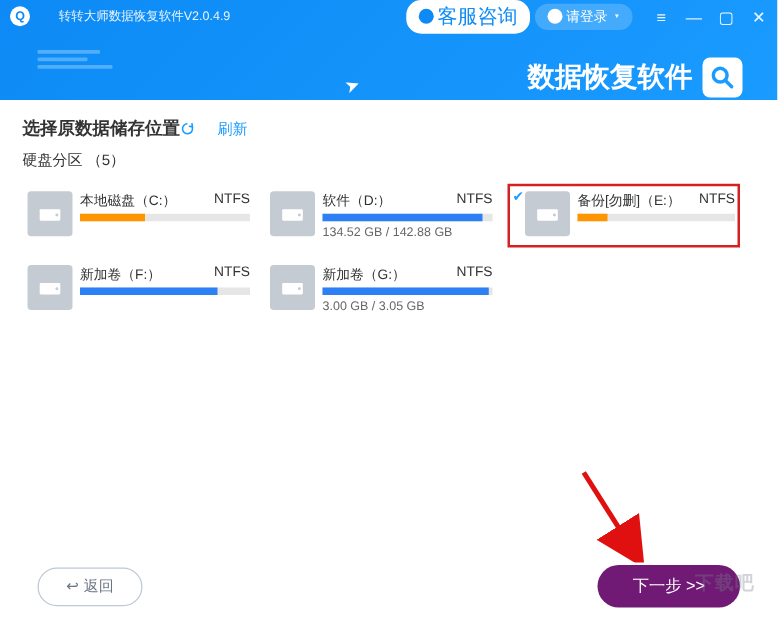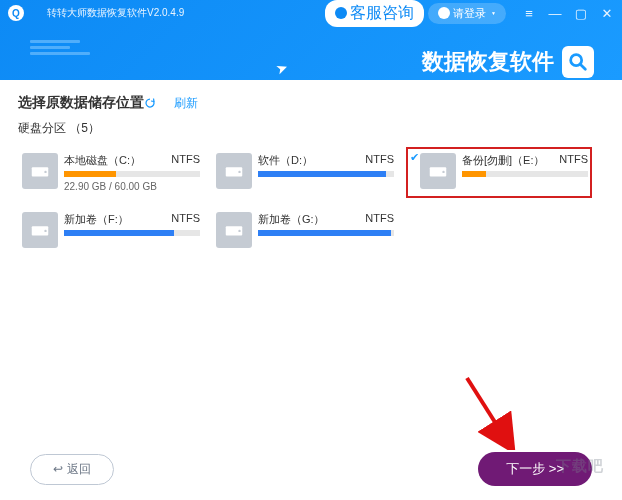--- a/index.html
+++ b/index.html
@@ -127,38 +127,38 @@
           </svg>
         </div>
         <div class="partition-body">
           <div class="partition-top">
             <span class="ellipsis">本地磁盘（C:）</span>
             <span>NTFS</span>
           </div>
           <div class="progress">
             <div class="progress-fill orange" style="width:38%"></div>
           </div>
-          <div class="partition-size">22.90 GB / 60.00 GB</div>
         </div>
       </div>
       <div class="partition">
         <div class="drive-icon">
           <svg viewBox="0 0 24 24">
             <rect x="3" y="8" width="18" height="10" rx="1" fill="#fff"></rect>
             <circle cx="18" cy="13" r="1.3" fill="#c5cbd3"></circle>
           </svg>
         </div>
         <div class="partition-body">
           <div class="partition-top">
             <span class="ellipsis">软件（D:）</span>
             <span>NTFS</span>
           </div>
           <div class="progress">
             <div class="progress-fill blue" style="width:94%"></div>
           </div>
+          <div class="partition-size">134.52 GB / 142.88 GB</div>
         </div>
       </div>
       <div class="partition selected">
         <span class="selected-check">✔</span>
         <div class="drive-icon">
           <svg viewBox="0 0 24 24">
             <rect x="3" y="8" width="18" height="10" rx="1" fill="#fff"></rect>
             <circle cx="18" cy="13" r="1.3" fill="#c5cbd3"></circle>
           </svg>
         </div>
@@ -197,20 +197,21 @@
           </svg>
         </div>
         <div class="partition-body">
           <div class="partition-top">
             <span class="ellipsis">新加卷（G:）</span>
             <span>NTFS</span>
           </div>
           <div class="progress">
             <div class="progress-fill blue" style="width:98%"></div>
           </div>
+          <div class="partition-size">3.00 GB / 3.05 GB</div>
         </div>
       </div>
     </div>
 </div>
 
 <svg class="red-arrow" width="60" height="80">
   <defs>
       <marker id="ah" markerWidth="10" markerHeight="10" refX="5" refY="5" orient="auto">
         <path d="M0,0 L10,5 L0,10 z" fill="#e01010"></path>
       </marker>

